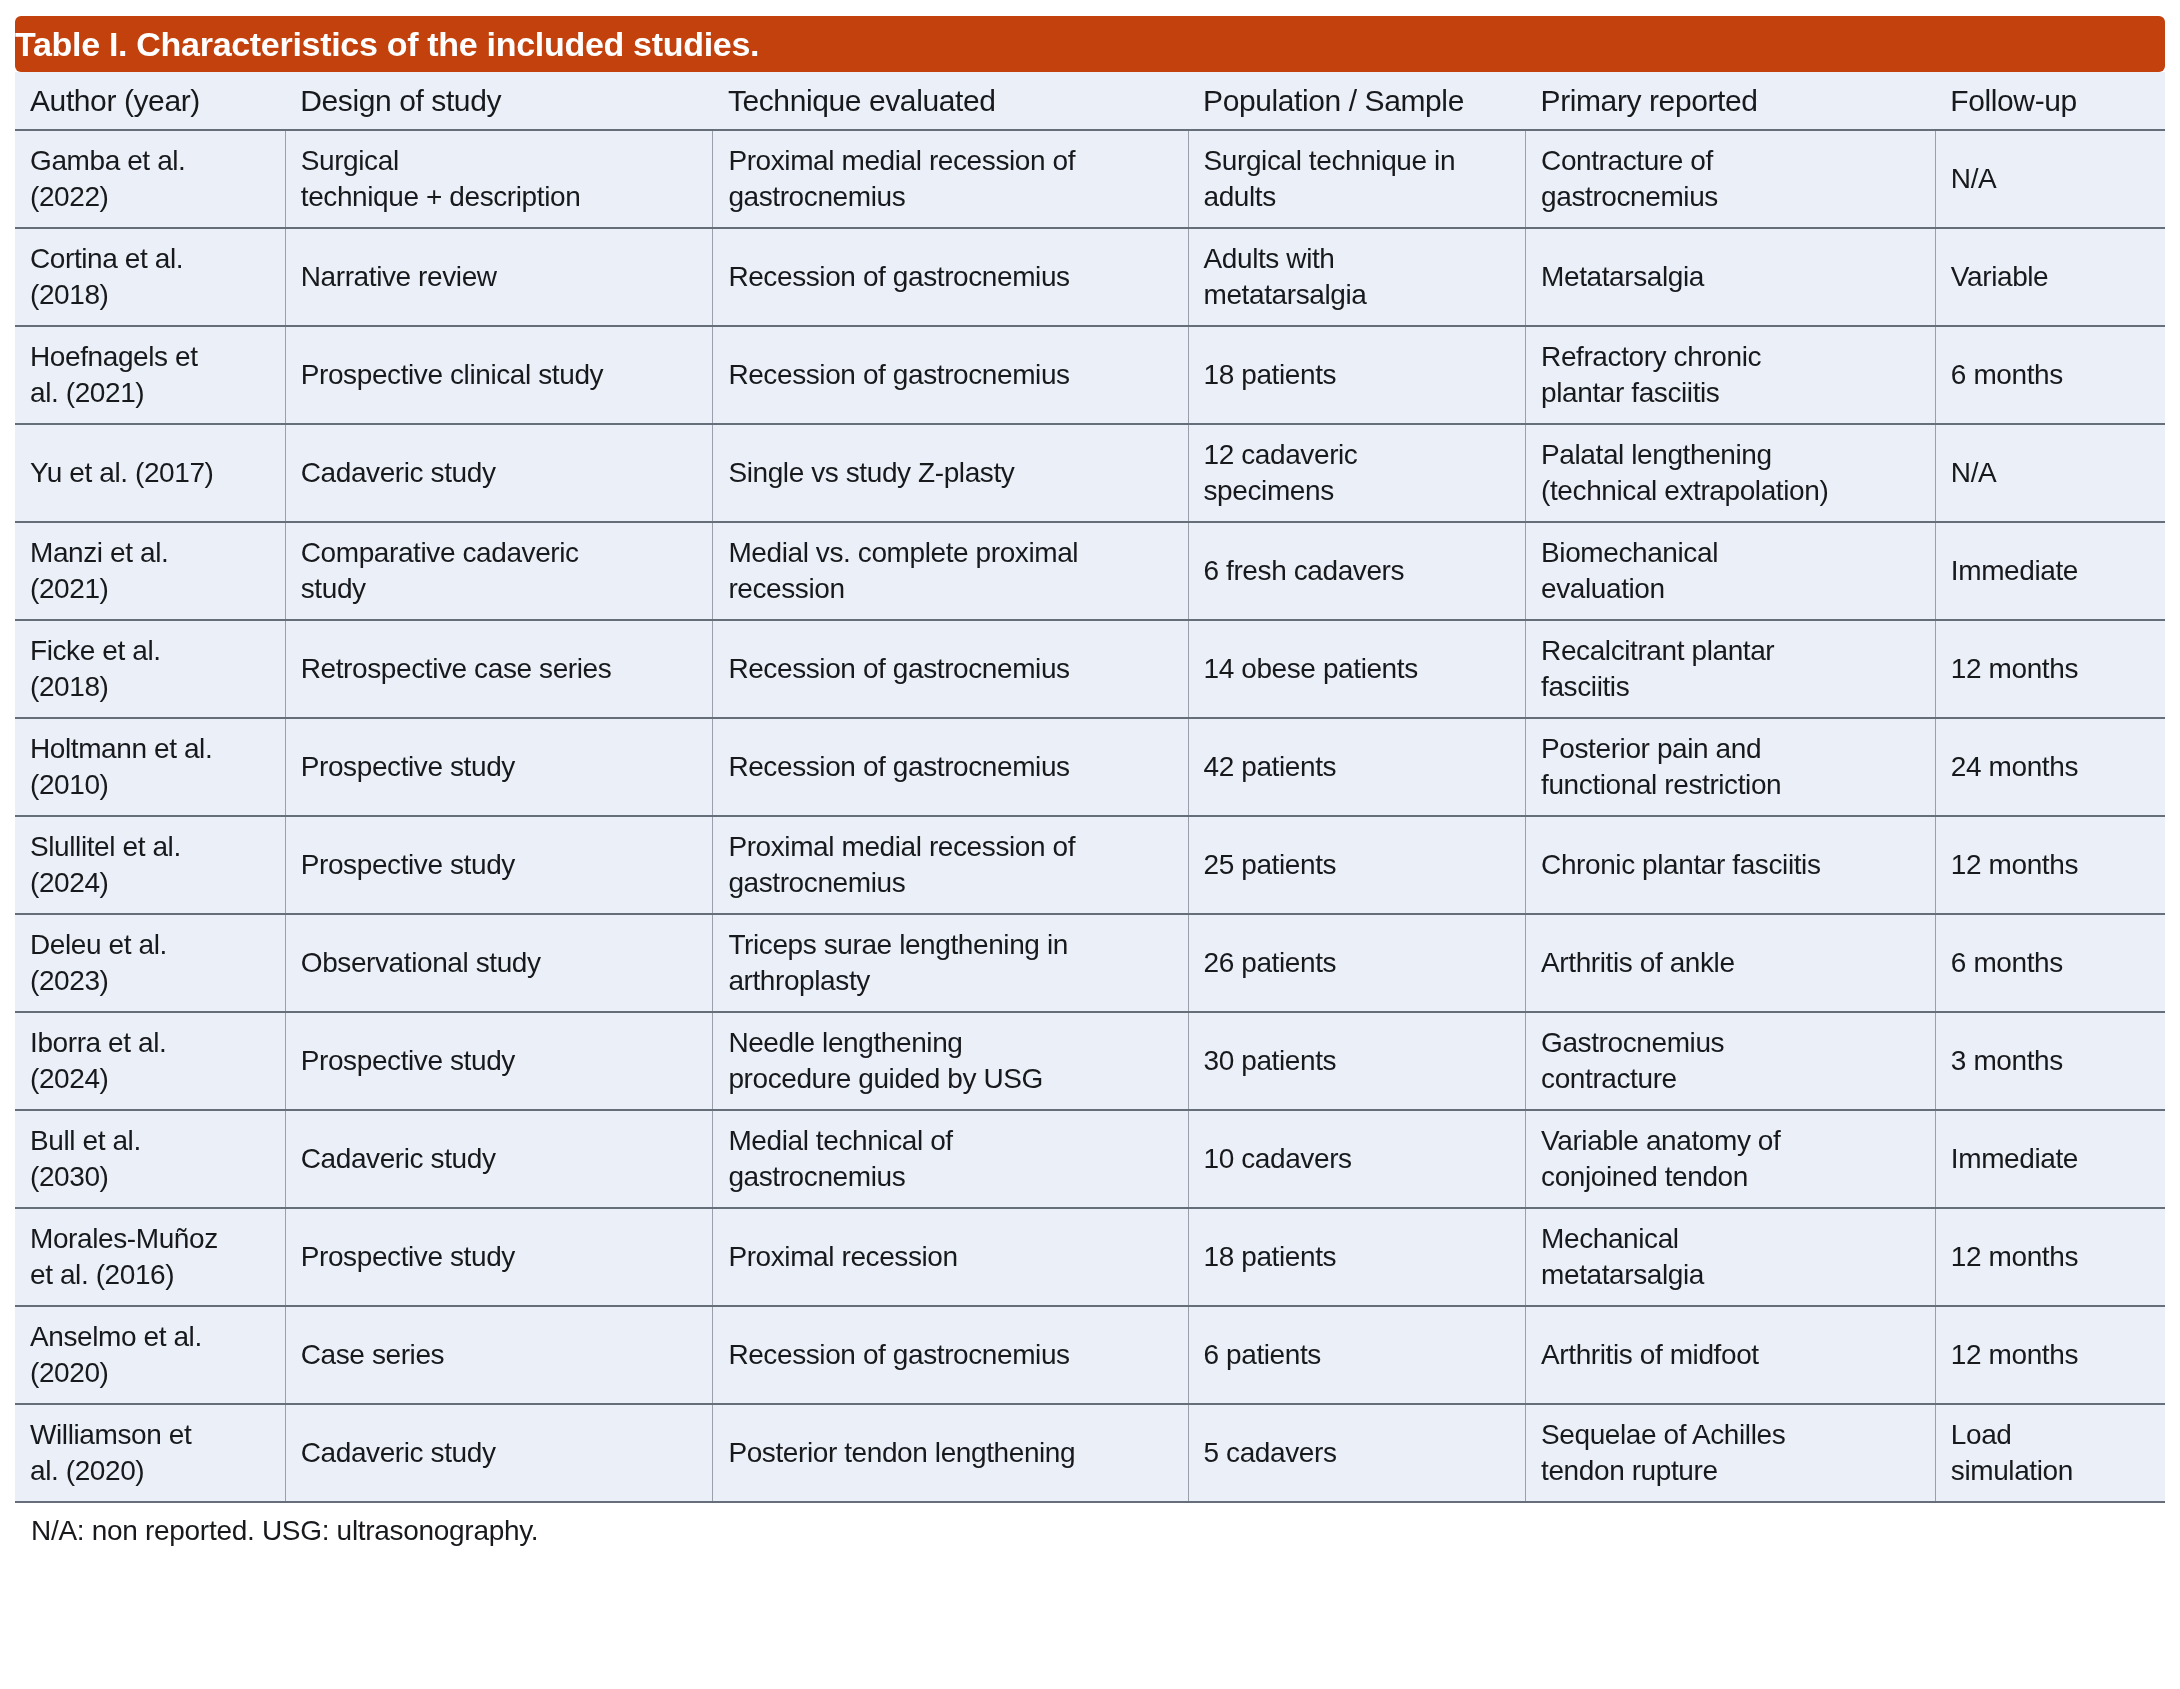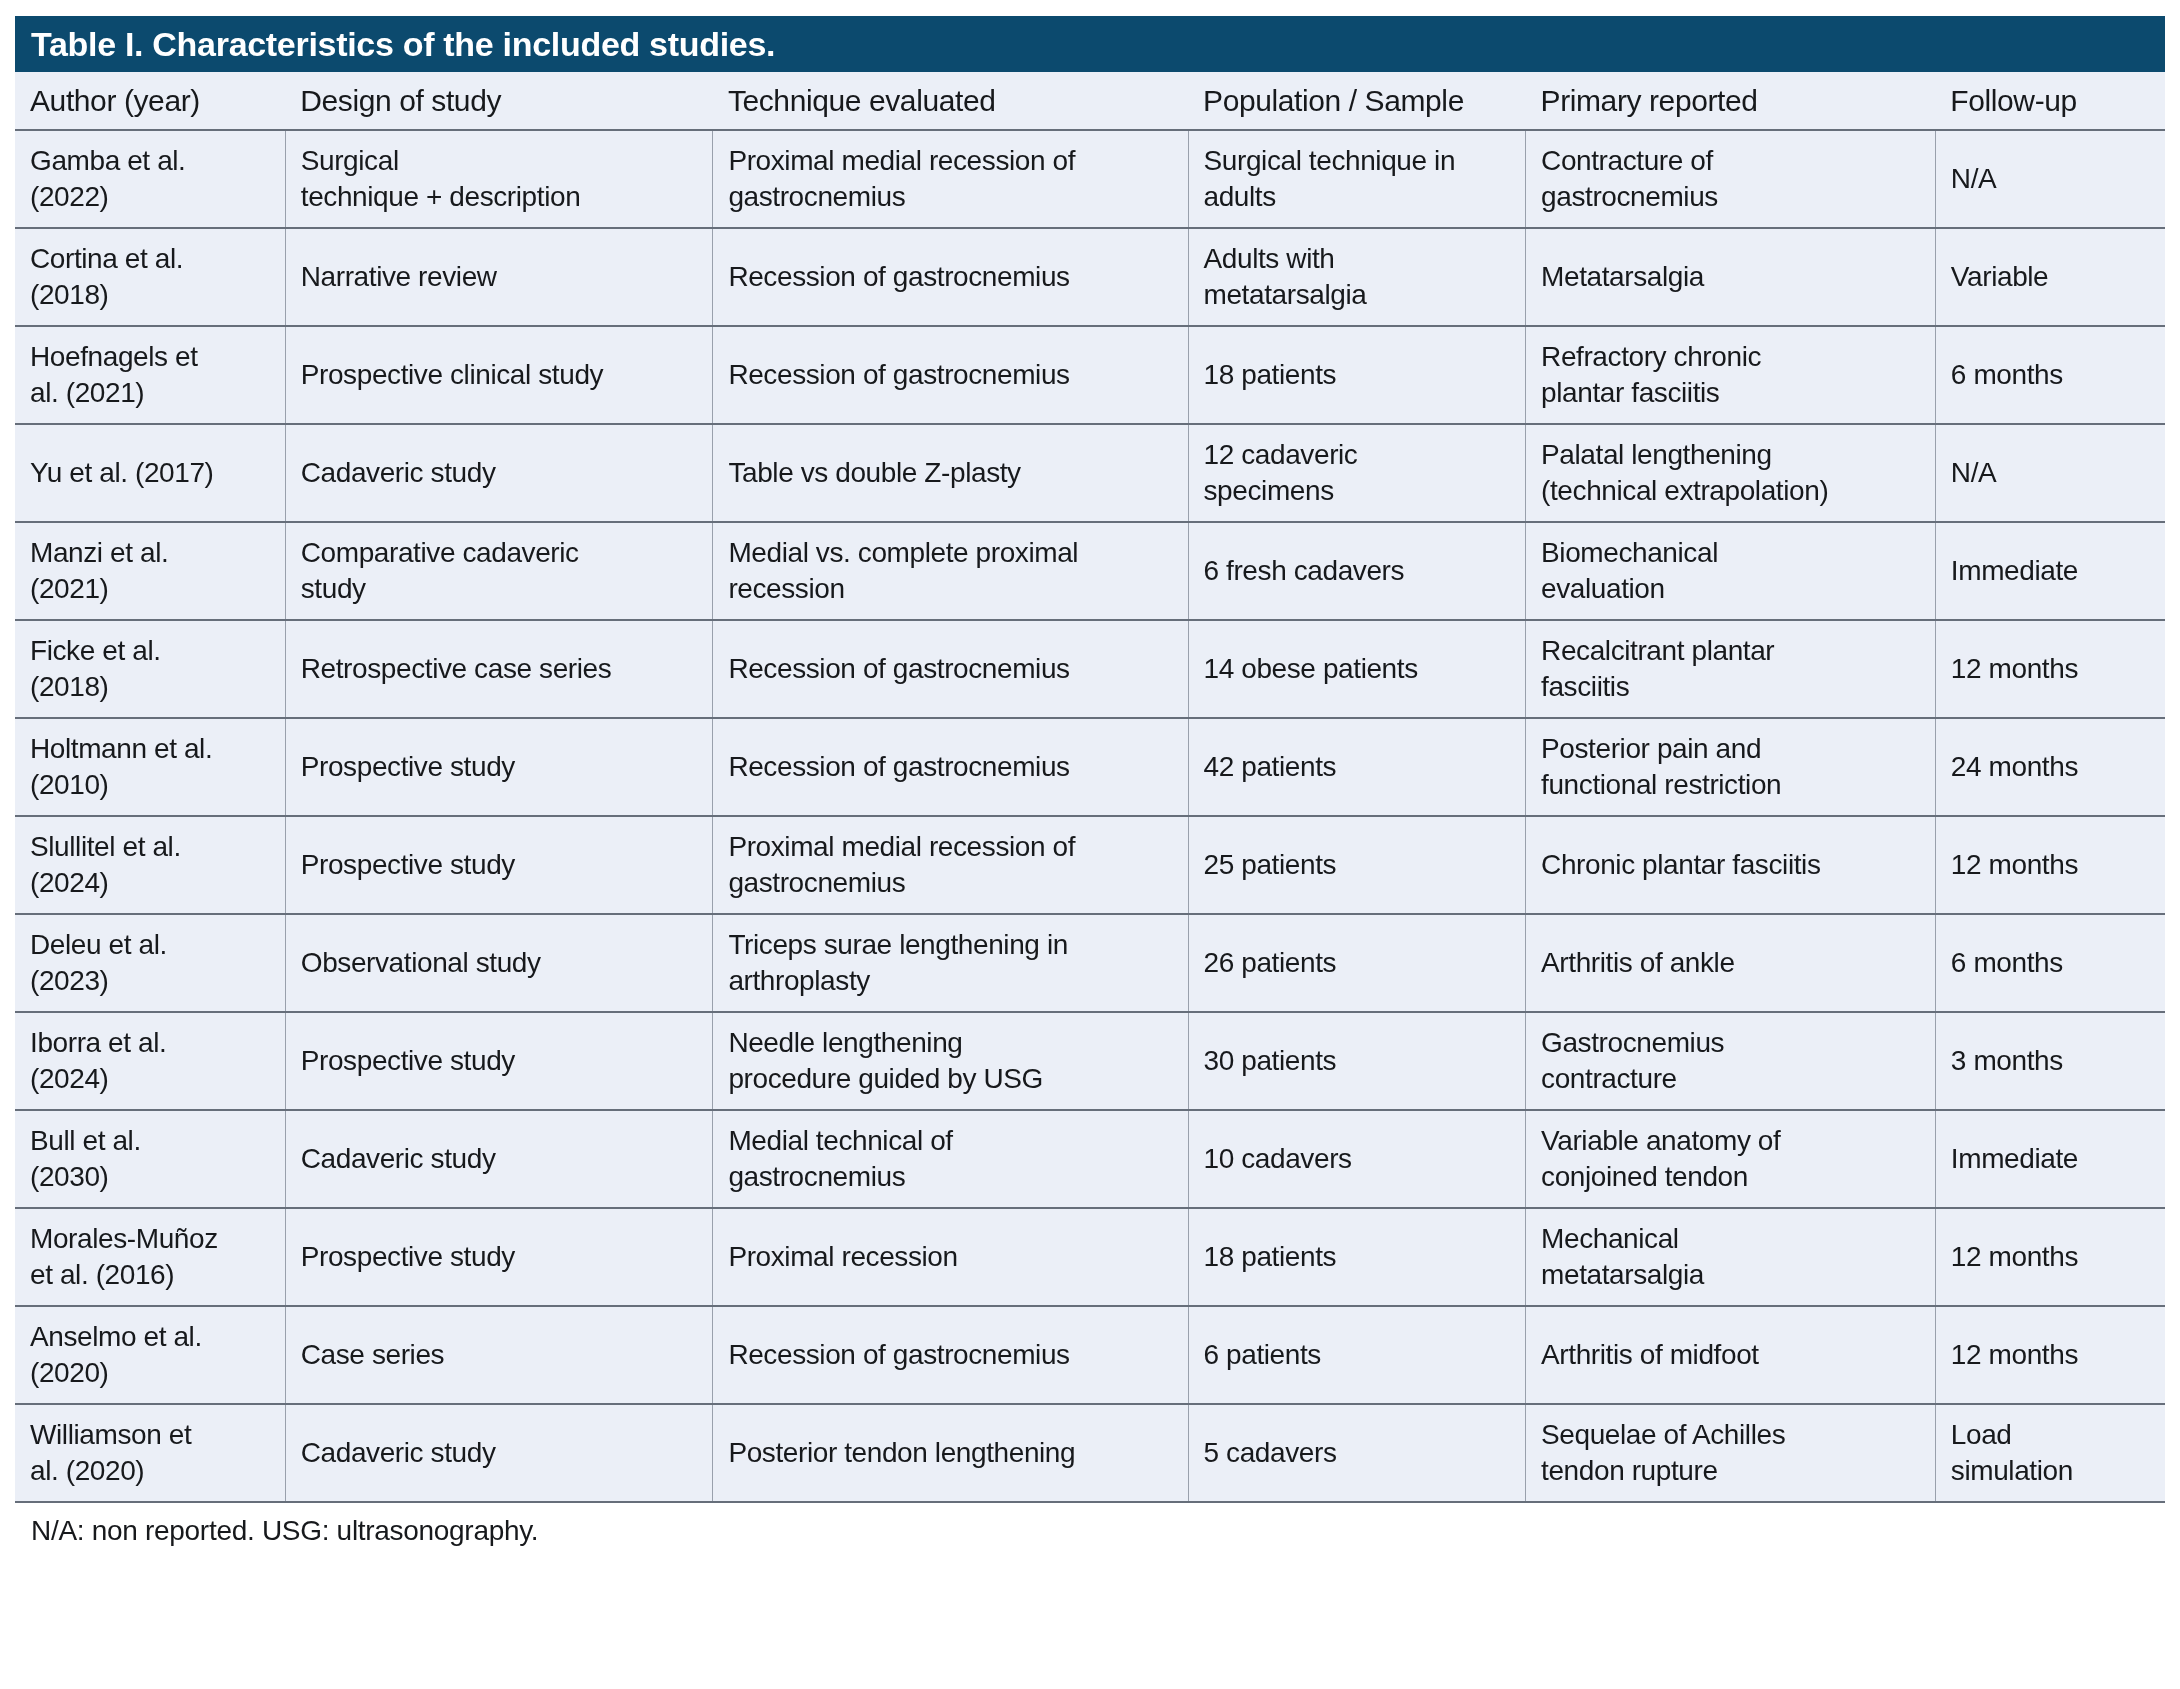--- a/index.html
+++ b/index.html
@@ -15,26 +15,26 @@
     background: #ffffff;
     overflow: hidden;
   }
   .table-card {
     position: absolute;
     left: 15px;
     top: 16px;
     width: 2150px;
   }
   .title-bar {
-    background: #0c4a6e;
+    background: #c2410c;
     height: 56px;
     display: flex;
     align-items: center;
-    padding-left: 16px;
     box-sizing: border-box;
+    border-radius: 6px;
   }
   .title-bar .title-text {
     color: #ffffff;
     font-size: 34px;
     font-weight: 700;
     letter-spacing: -0.3px;
   }
   table.studies {
     border-collapse: collapse;
     table-layout: fixed;
@@ -133,21 +133,21 @@
     <td>Prospective clinical study</td>
     <td>Recession of gastrocnemius</td>
     <td>18 patients</td>
     <td>Refractory chronic
 plantar fasciitis</td>
     <td>6 months</td>
   </tr>
           <tr class="body-row">
     <td>Yu et al. (2017)</td>
     <td>Cadaveric study</td>
-    <td>Table vs double Z-plasty</td>
+    <td>Single vs study Z-plasty</td>
     <td>12 cadaveric
 specimens</td>
     <td>Palatal lengthening
 (technical extrapolation)</td>
     <td>N/A</td>
   </tr>
           <tr class="body-row">
     <td>Manzi et al.
 (2021)</td>
     <td>Comparative cadaveric

